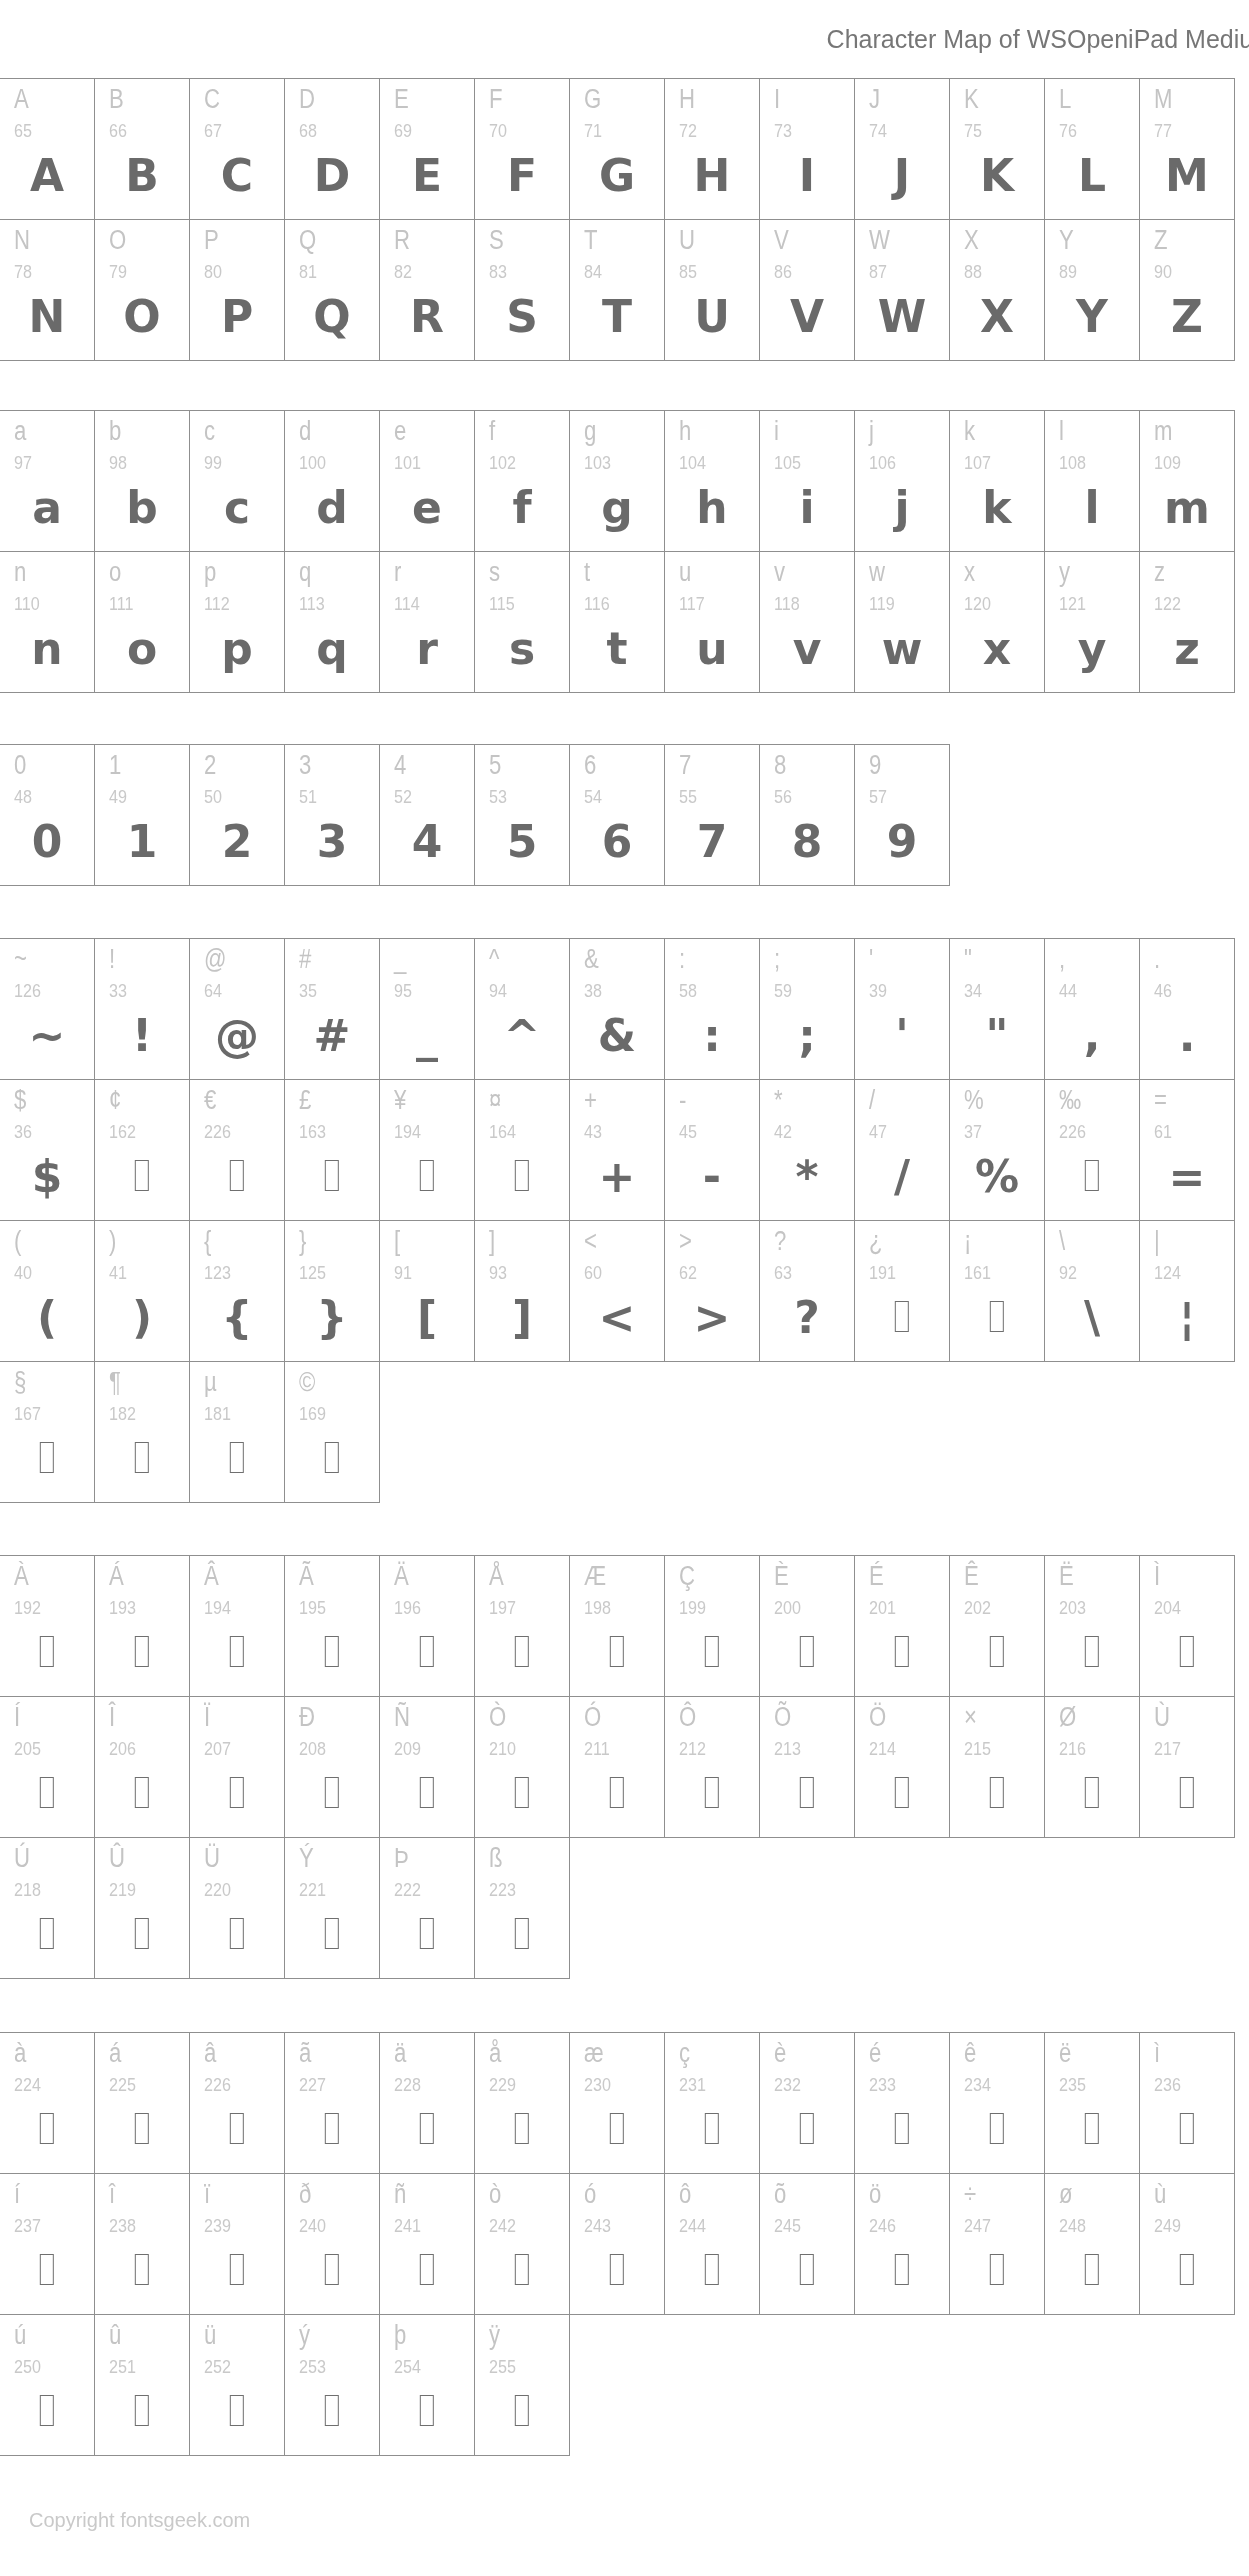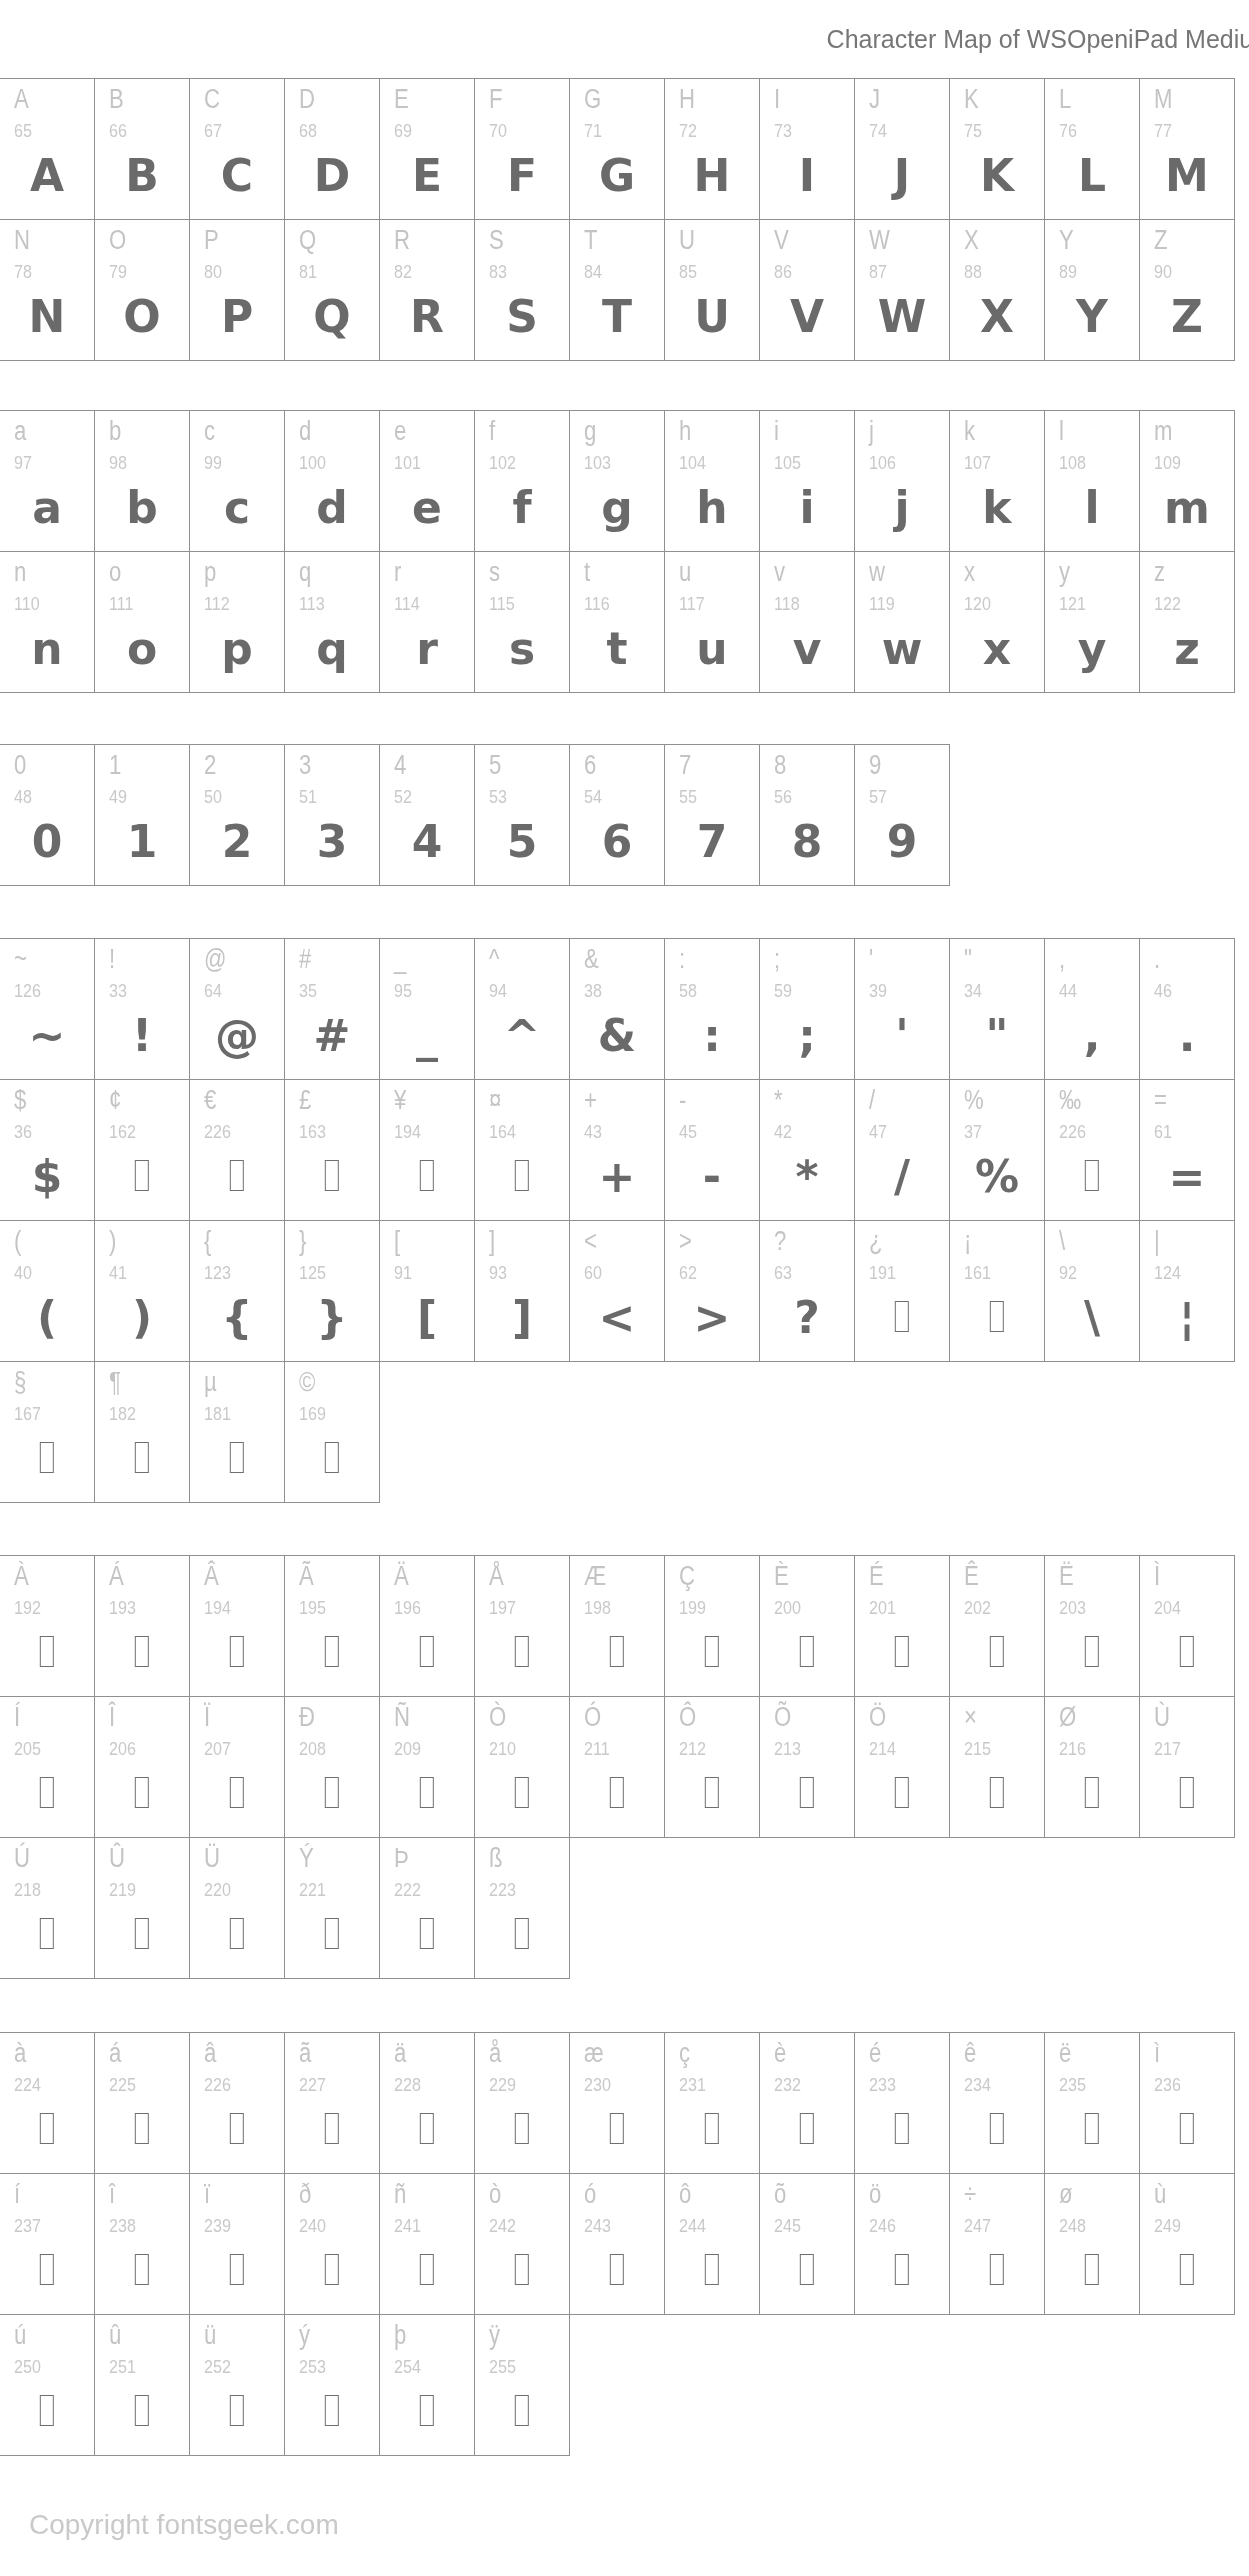--- a/index.html
+++ b/index.html
@@ -34,21 +34,21 @@
   .cell .glyph{
     position:absolute;bottom:21px;left:0;width:100%;text-align:center;
     font-family:"DejaVu Sans", sans-serif;font-weight:600;font-size:44px;
     line-height:1;color:var(--glyph);
   }
   .cell .tofu{
     position:absolute;bottom:29px;left:50%;transform:translateX(-50%);
     width:12.4px;height:29px;border:1.9px solid var(--tofu);background:transparent;
   }
   .footer{
-    position:absolute;top:2509px;left:29px;font-size:28px;color:var(--footer);
+    position:absolute;top:2509px;left:29px;font-size:20px;color:var(--footer);
   }
 </style>
 </head>
 <body>
 
 <div class="page-title">Character Map of WSOpeniPad Medium</div>
 
 <div class="charmap">
     <div class="section" style="top: 78px;">
       <div class="row">

